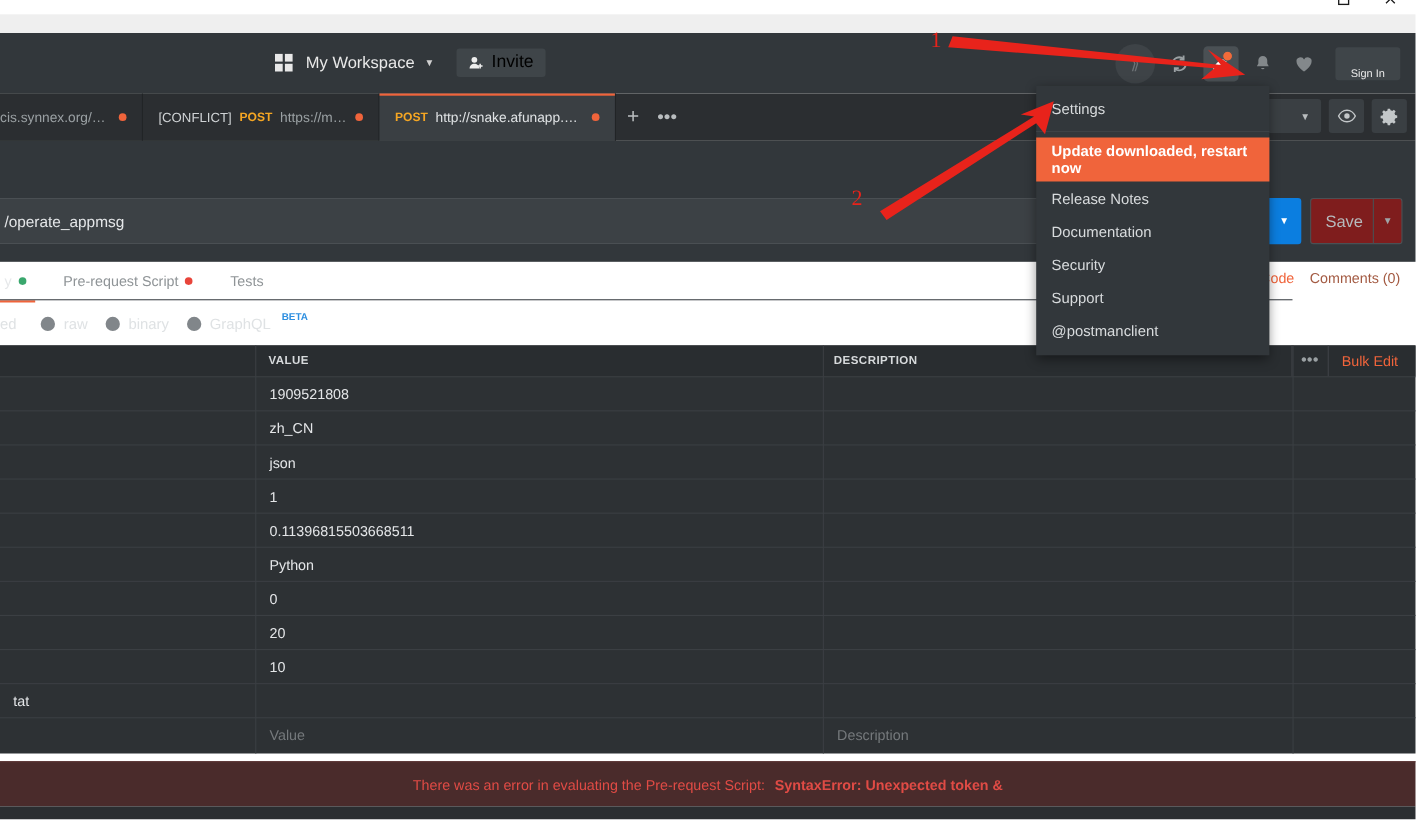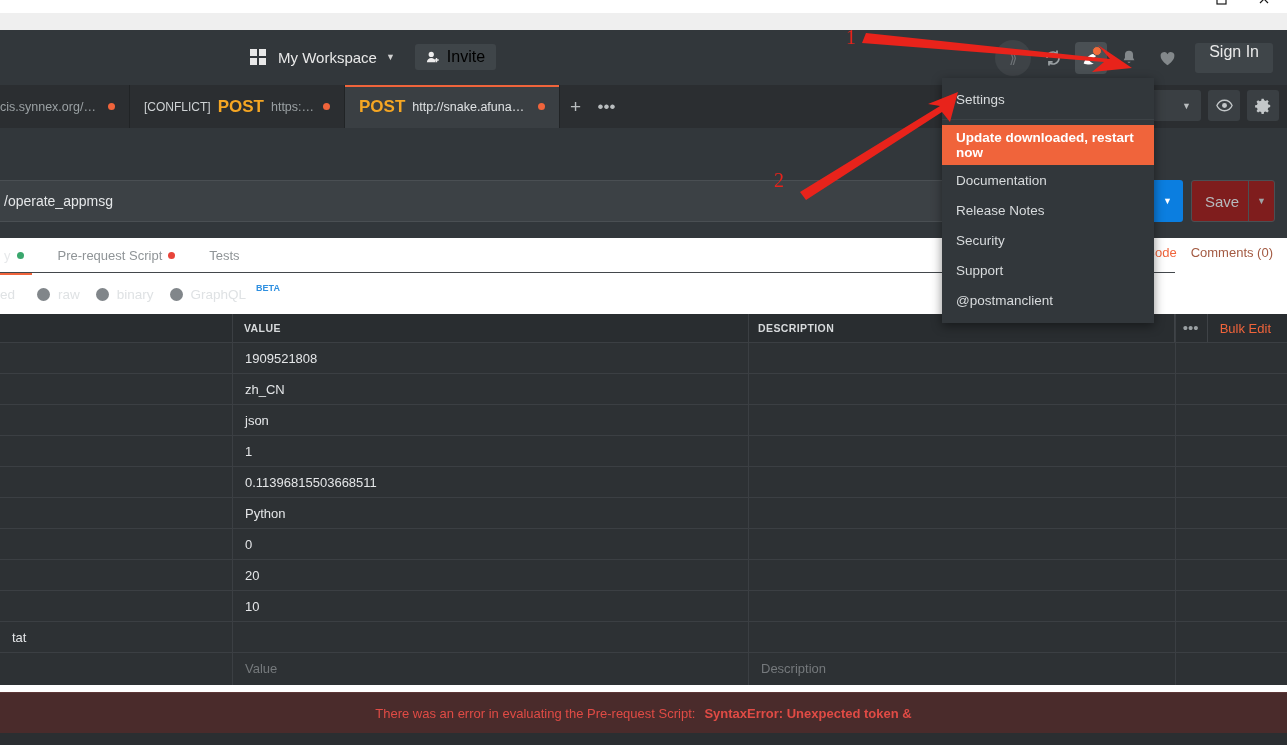--- a/index.html
+++ b/index.html
@@ -38,34 +38,34 @@
     display:flex; align-items:center; justify-content:center; color:#6d7276; font-size:15px;
   }
   .hdr-icon-btn {
     width:32px; height:32px; border-radius:4px; display:flex; align-items:center; justify-content:center;
     position:relative; cursor:pointer;
   }
   .hdr-icon-btn.active { background:#4a5054; }
   .notif-dot { position:absolute; right:5px; top:4px; width:10px; height:10px; border-radius:50%; background:#f26b3a; border:1px solid #4a5054; }
   .signin-btn {
     margin-left:6px; background:#3f4549; border-radius:3px; height:30px; padding:0 14px;
-    display:flex; align-items:flex-start; color:#e9e9e9; font-size:16px; cursor:pointer;
+    display:flex; align-items:flex-end; color:#e9e9e9; font-size:10px; cursor:pointer;
   }
 
   
   .tabstrip { position:absolute; left:0; top:85px; width:1287px; height:43px; background:#2b2e31; }
   .tabs { position:absolute; left:0; top:0; display:flex; height:43px; align-items:stretch; }
   .tab {
     display:flex; align-items:center; gap:7px; padding:0 14px; height:43px;
     background:#2b2e31; border-right:1px solid #212426; cursor:pointer; position:relative;
     font-size:12.5px; color:#9aa0a3; max-width:215px;
   }
   .tab.active { background:#3a3f43; }
   .tab.active::before { content:""; position:absolute; left:0; right:0; top:0; height:2px; background:#f0643b; }
-  .tab .verb { color:#f5a623; font-weight:bold; font-size:17px; }
+  .tab .verb { color:#f5a623; font-weight:bold; font-size:11px; }
   .tab .conflict { color:#cfd3d5; font-size:12px; }
   .tab .url { color:#9aa0a3; white-space:nowrap; overflow:hidden; text-overflow:ellipsis; }
   .tab.active .url { color:#dfe2e4; }
   .tab .dot { width:7px; height:7px; border-radius:50%; background:#f0643b; flex:none; }
   .tab-plus, .tab-more {
     width:31px; height:43px; display:flex; align-items:center; justify-content:center;
     color:#b9bdbf; font-size:19px; cursor:pointer;
   }
   .tab-more { font-size:17px; }
   .tabstrip-right { position:absolute; right:8px; top:5px; display:flex; align-items:center; gap:7px; }
@@ -389,24 +389,24 @@
 
   <div class="menu">
     <div class="menu-item">
       <span>Settings</span>
     </div>
     <div class="menu-sep"></div>
     <div class="menu-item highlight">
       <span>Update downloaded, restart now</span>
     </div>
     <div class="menu-item">
+      <span>Release Notes</span>
+    </div>
+    <div class="menu-item">
       <span>Documentation</span>
-    </div>
-    <div class="menu-item">
-      <span>Release Notes</span>
     </div>
     <div class="menu-item">
       <span>Security</span>
     </div>
     <div class="menu-item">
       <span>Support</span>
     </div>
     <div class="menu-item">
       <span>@postmanclient</span>
     </div>

